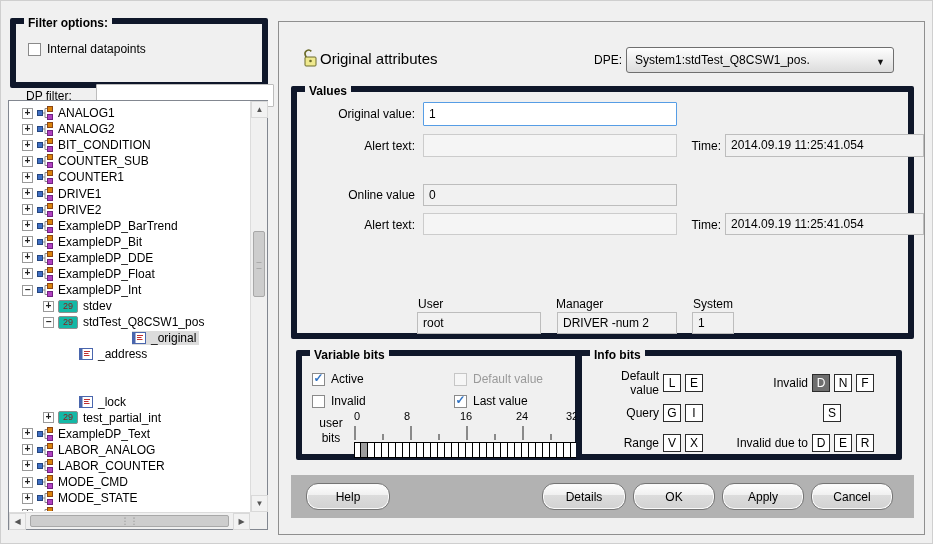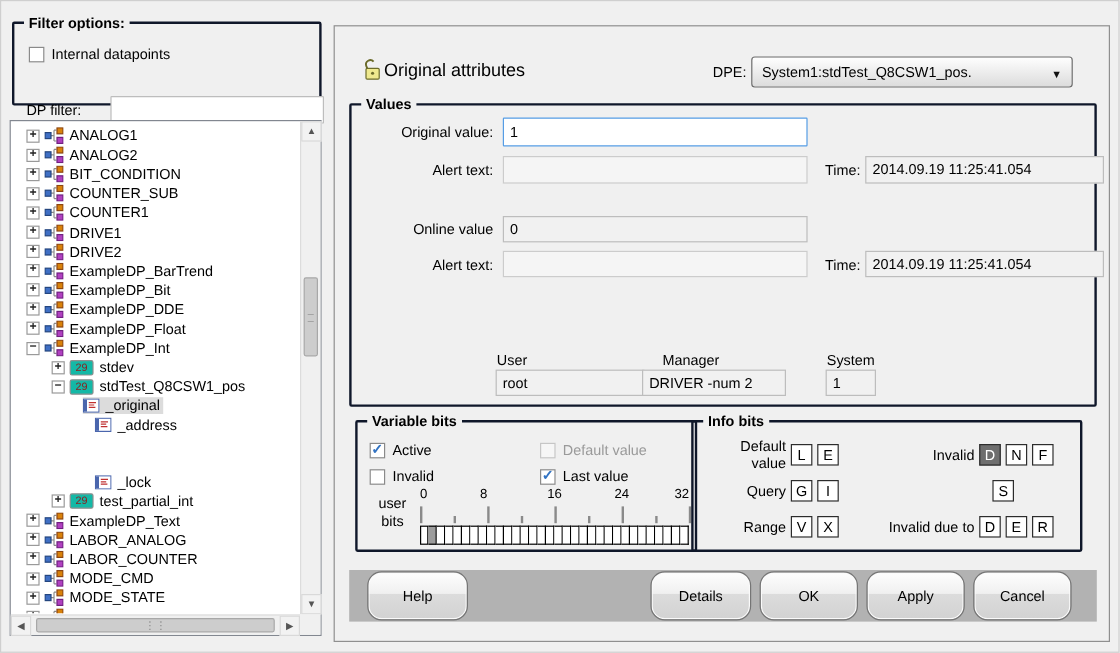--- a/index.html
+++ b/index.html
@@ -5,21 +5,21 @@
   * { margin:0; padding:0; box-sizing:border-box; }
   html,body { width:933px; height:544px; }
   body {
     font-family:"Liberation Sans",sans-serif;
     font-size:12px; color:#000;
     background:#f0f0f0;
     position:relative;
     outline:1px solid #cfcfcf; outline-offset:-1px;
     overflow:hidden;
   }
-  .grp { position:absolute; border:2px solid #0f172a; border-radius:2px; }
+  .grp { position:absolute; border:6px solid #0f172a; border-radius:2px; }
   .grp > .legend {
     position:absolute; top:-8px; left:8px; background:#f0f0f0;
     padding:0 4px; font-weight:bold; white-space:nowrap;
   }
   
   .filter-grp { left:10px; top:18px; width:258px; height:70px; }
   .cbrow { position:absolute; display:flex; align-items:center; gap:6px; }
   .cb {
     width:13px; height:13px; border:1px solid #8a8a8a; background:#fff;
     display:inline-flex; align-items:center; justify-content:center;
@@ -124,21 +124,21 @@
     display:inline-flex; align-items:center; justify-content:center;
     font-size:12px; cursor:default;
   }
   .ibit.active { background:#6e6e6e; color:#fff; }
   
   .btnbar {
     position:absolute; left:12px; top:453px; width:623px; height:43px;
     background:#b2b2b2; display:flex; align-items:center; padding:0 21px 0 15px;
   }
   .pbtn {
-    height:41px; width:84px;
+    height:27px; width:84px;
     border:1px solid #757575; border-radius:12px;
     background:linear-gradient(#fefefe,#f0f0f0 45%,#dcdcdc 46%,#d2d2d2);
     box-shadow:inset 0 0 0 1px #fafafa;
     font:12px "Liberation Sans",sans-serif; cursor:default;
   }
   .btn-right { margin-left:auto; display:flex; gap:7px; }
 </style>
 </head>
 <body>
 
@@ -333,21 +333,21 @@
       </div>
       <div class="trow" style="padding-left: 33px;">
         <span class="texp">−</span>
         <span class="tsel">
           <span class="ticon">
             <span class="num29">29</span>
           </span>
           <span class="tlabel">stdTest_Q8CSW1_pos</span>
         </span>
       </div>
-      <div class="trow selected" style="padding-left: 44px;">
+      <div class="trow selected" style="padding-left: 75px; margin-left: 32px;">
         <span class="texp blank"></span>
         <span class="tsel">
           <span class="ticon">
             <svg width="14" height="12" viewBox="0 0 14 12">
               <rect x="0.5" y="0.5" width="13" height="11" fill="#fff" stroke="#4a66ad"></rect>
               <rect x="1" y="1" width="2.5" height="10" fill="#4a66ad"></rect>
               <path d="M5 3.5 H11 M5 5.5 H9.5 M5 7.5 H10.5" stroke="#c03030" fill="none"></path>
             </svg>
           </span>
           <span class="tlabel">_original</span>
@@ -521,21 +521,21 @@
     <div class="fld" style="left:126px; top:92px; width:254px; height:22px;">0</div>
 
     <span class="vlabel" style="top:126px;">Alert text:</span>
     <input class="fld dis" style="left: 126px; top: 121px; width: 254px; height: 22px;" disabled="" value="">
     <span class="tlbl" style="left:384px; top:126px;">Time:</span>
     <div class="fld" style="left:428px; top:121px; width:199px; height:22px;">2014.09.19 11:25:41.054</div>
 
     <span class="collbl" style="left:121px; top:205px;">User</span>
     <div class="fld" style="left:120px; top:220px; width:124px; height:22px;">root</div>
     <span class="collbl" style="left:259px; top:205px;">Manager</span>
-    <div class="fld" style="left:242px; top:220px; width:120px; height:22px;">DRIVER -num 2</div>
+    <div class="fld" style="left:260px; top:220px; width:120px; height:22px;">DRIVER -num 2</div>
     <span class="collbl" style="left:396px; top:205px;">System</span>
     <div class="fld" style="left:395px; top:220px; width:42px; height:22px;">1</div>
   </div>
 
   <div class="grp varbits-grp">
     <span class="legend">Variable bits</span>
     <div id="vb-checkboxes">
         <div class="cbrow" style="left: 10px; top: 16px;">
           <span class="cb checked"></span>
           <span class="cblabel">Active</span>

